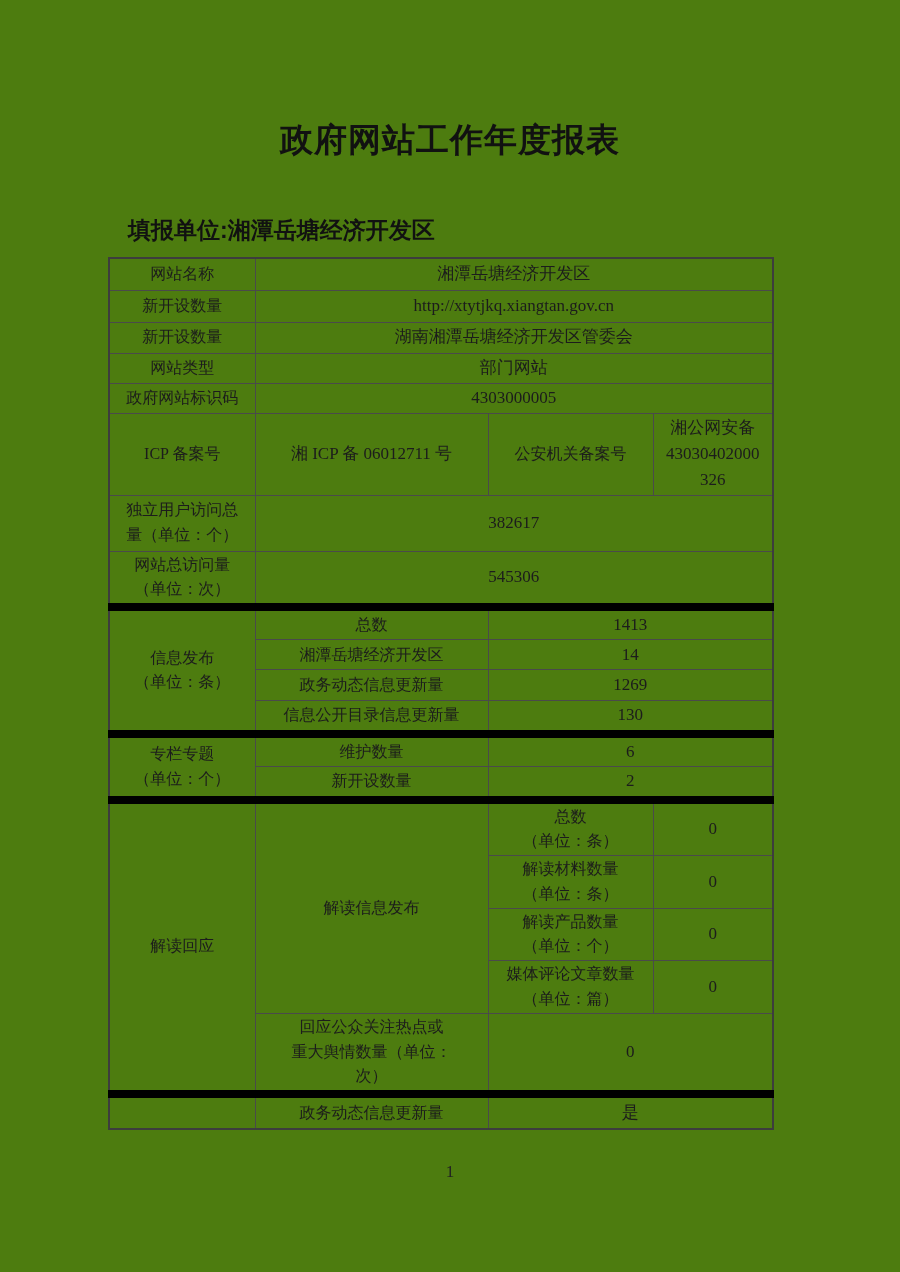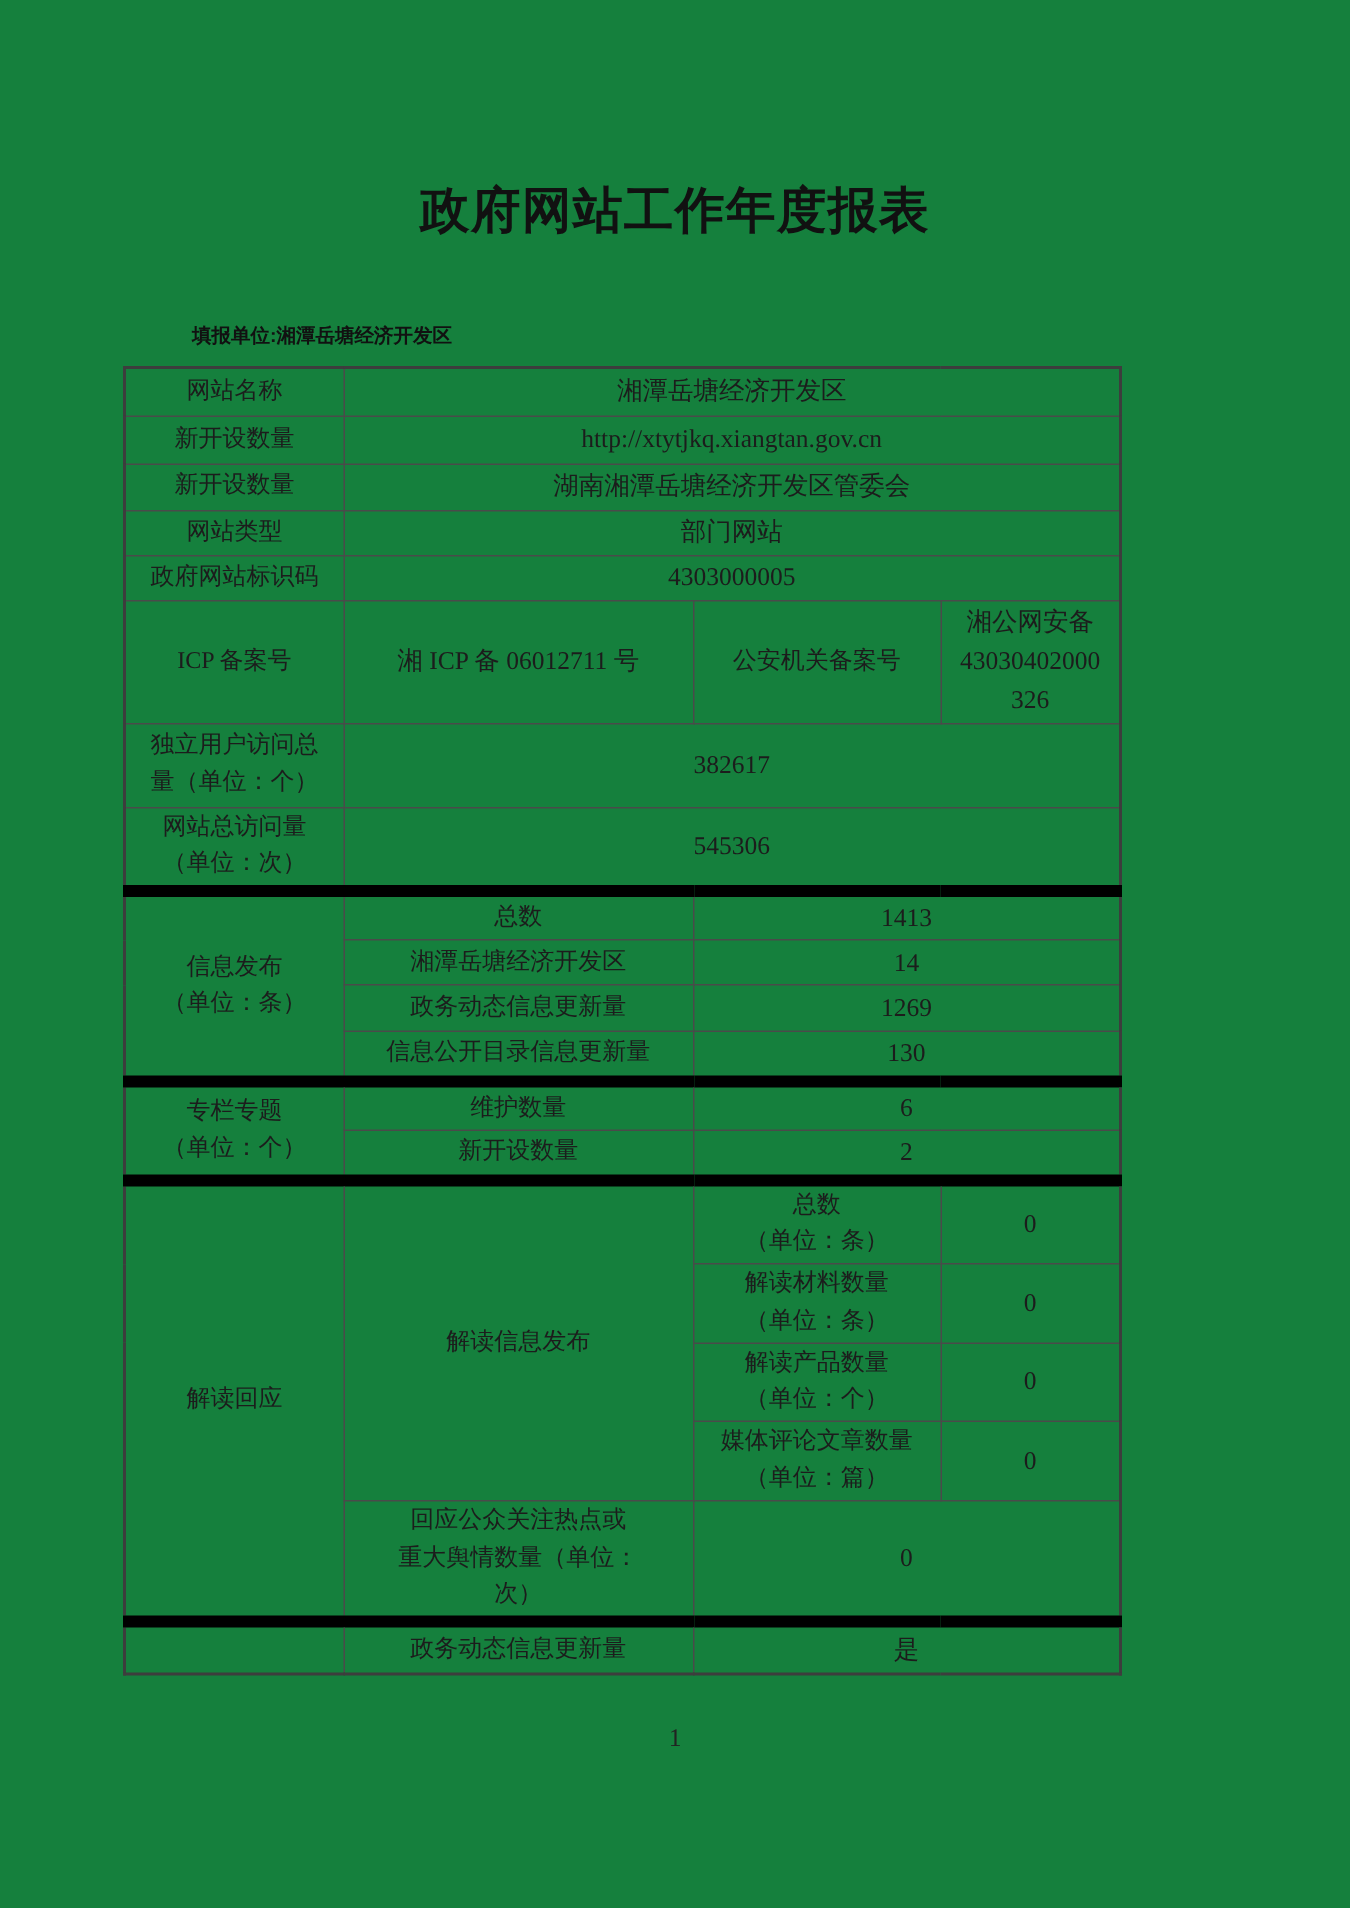--- a/index.html
+++ b/index.html
@@ -3,47 +3,47 @@
 <meta charset="utf-8">
 <style>
   * { box-sizing: border-box; }
   html, body { margin: 0; padding: 0; background: #ffffff; }
   body {
     width: 900px; height: 1272px;
     font-family: "Liberation Serif", "DejaVu Serif", serif;
     color: #1c1c1c;
     overflow: hidden;
   }
-  .page { width: 900px; height: 1272px; position: relative; background: #15803d; }
+  .page { width: 900px; height: 1272px; position: relative; background: #4d7c0f; }
 
   .doc-title {
     padding-top: 118px;
     text-align: center;
     font-family: "Liberation Sans", "DejaVu Sans", sans-serif;
     font-weight: bold;
     font-size: 33px;
     letter-spacing: 1px;
     color: #111;
   }
   .doc-subtitle {
     margin-top: 31px;
     text-align: center;
     font-size: 19px;
     color: #222;
   }
   .filing-unit {
     margin: 52px 15px 11px 128px;
     font-family: "Liberation Sans", "DejaVu Sans", sans-serif;
     font-weight: bold;
-    font-size: 13px;
+    font-size: 23px;
     color: #111;
   }
 
   table.report {
-    margin-left: 82px;
+    margin-left: 108px;
     width: 664px;
     border-collapse: collapse;
     table-layout: fixed;
     border: 2px solid #3d3d3d;
   }
   table.report td {
     border: 1px solid #4a4a4a;
     text-align: center;
     vertical-align: middle;
     font-size: 16px;

